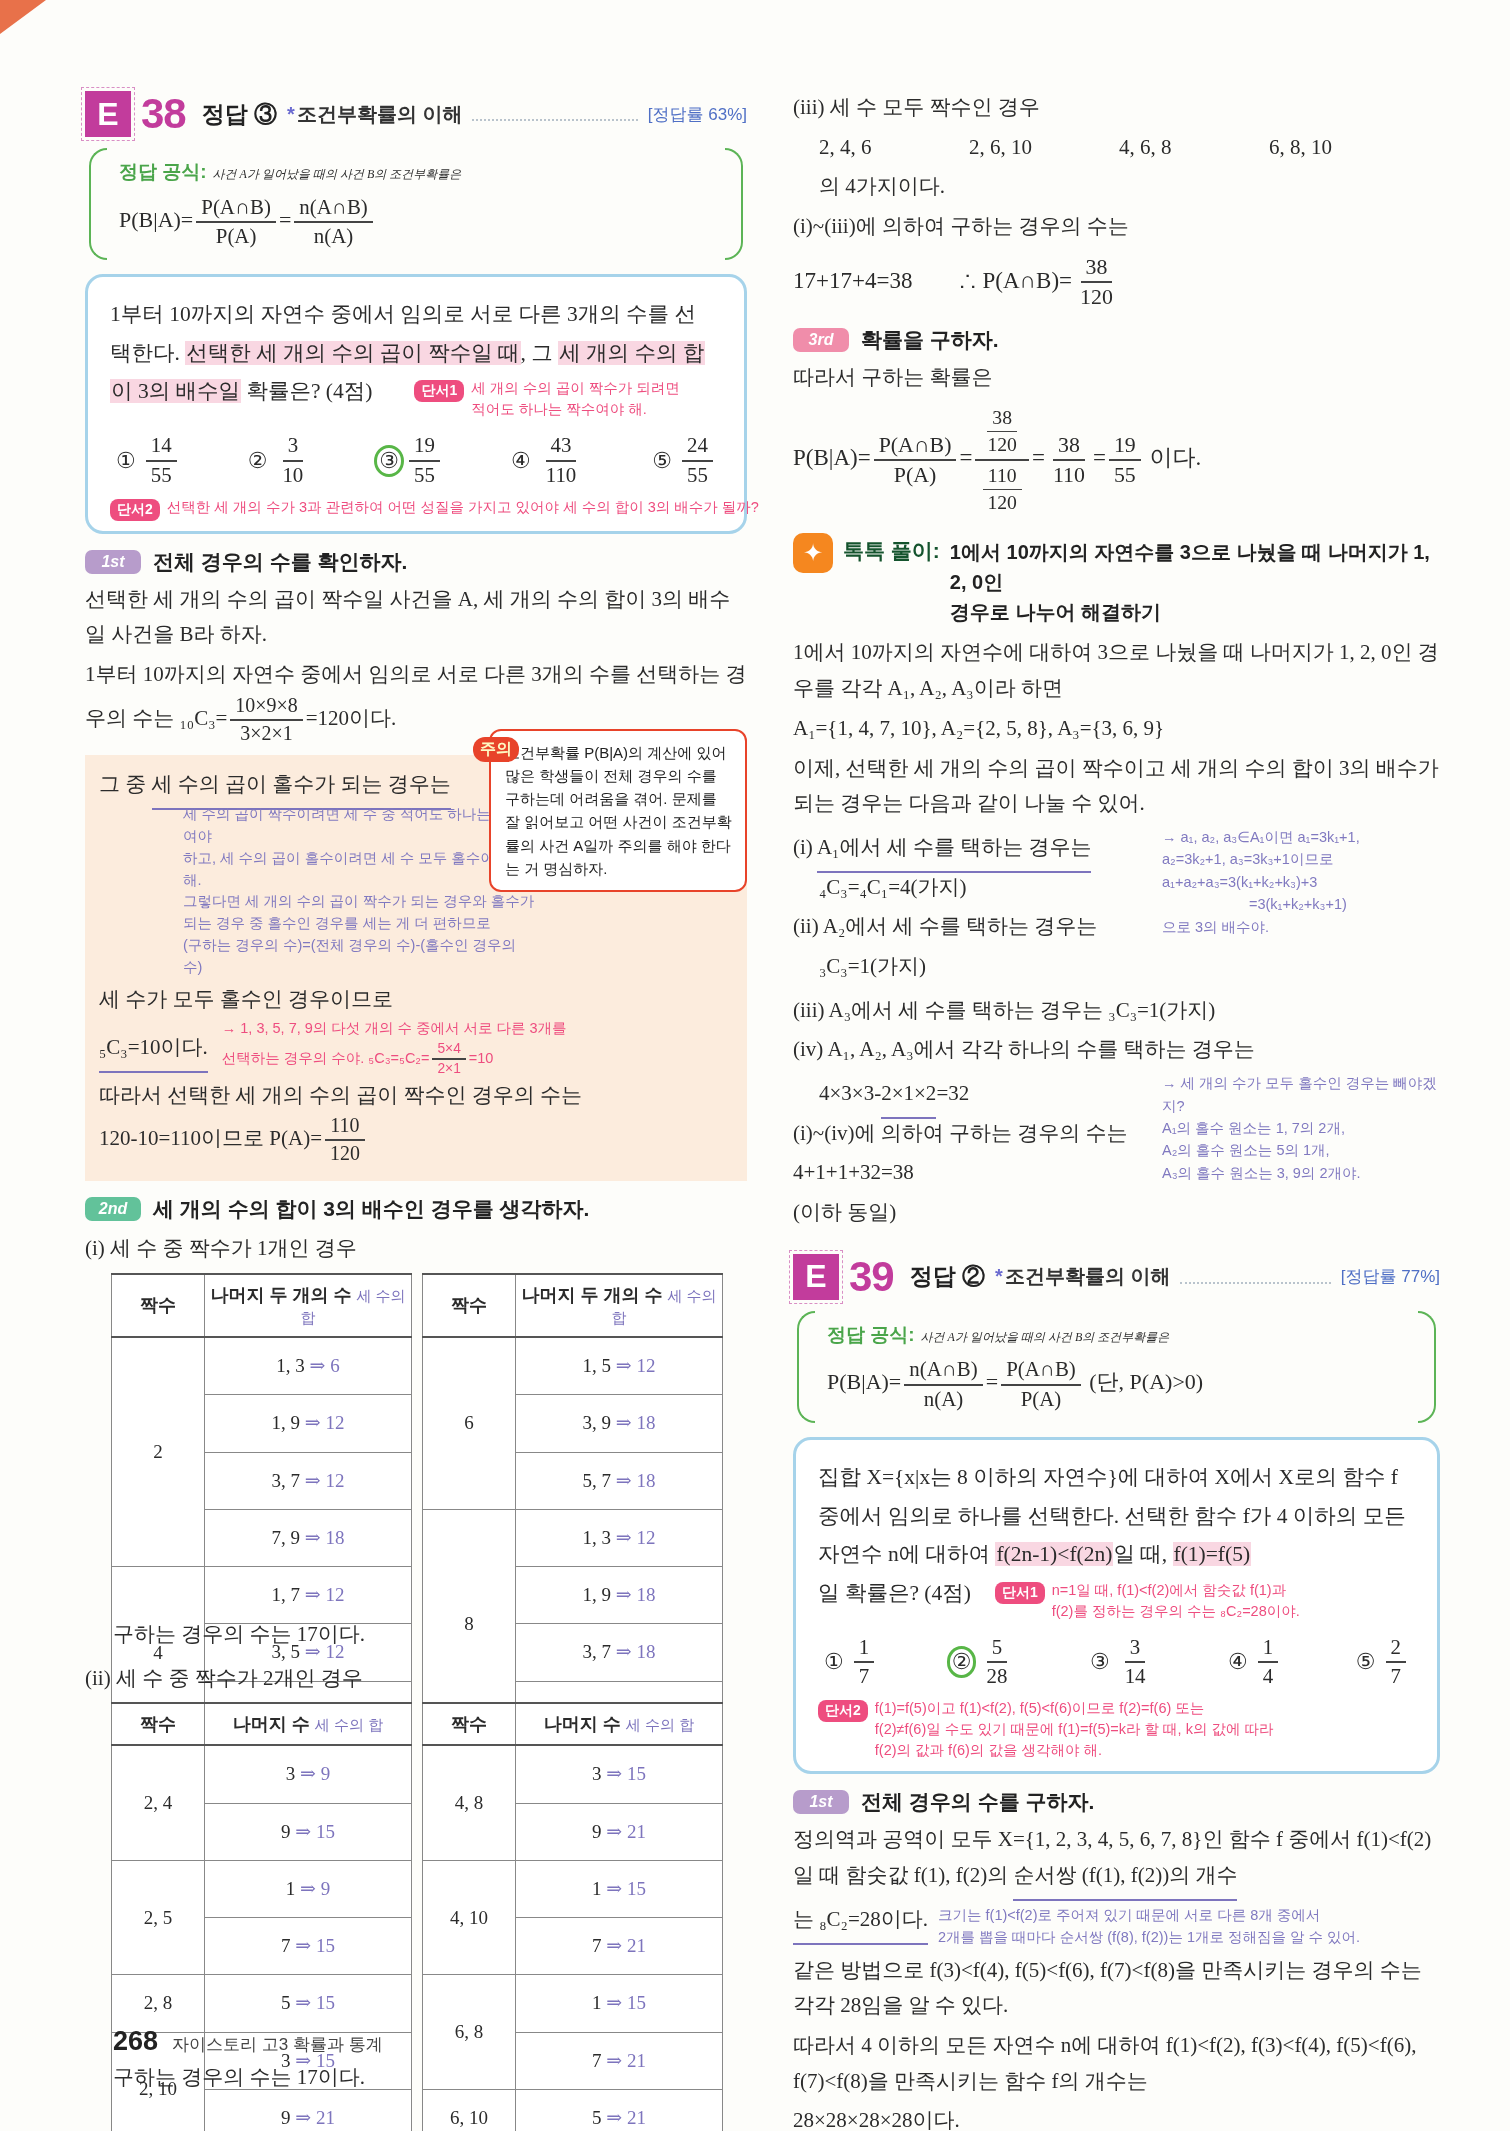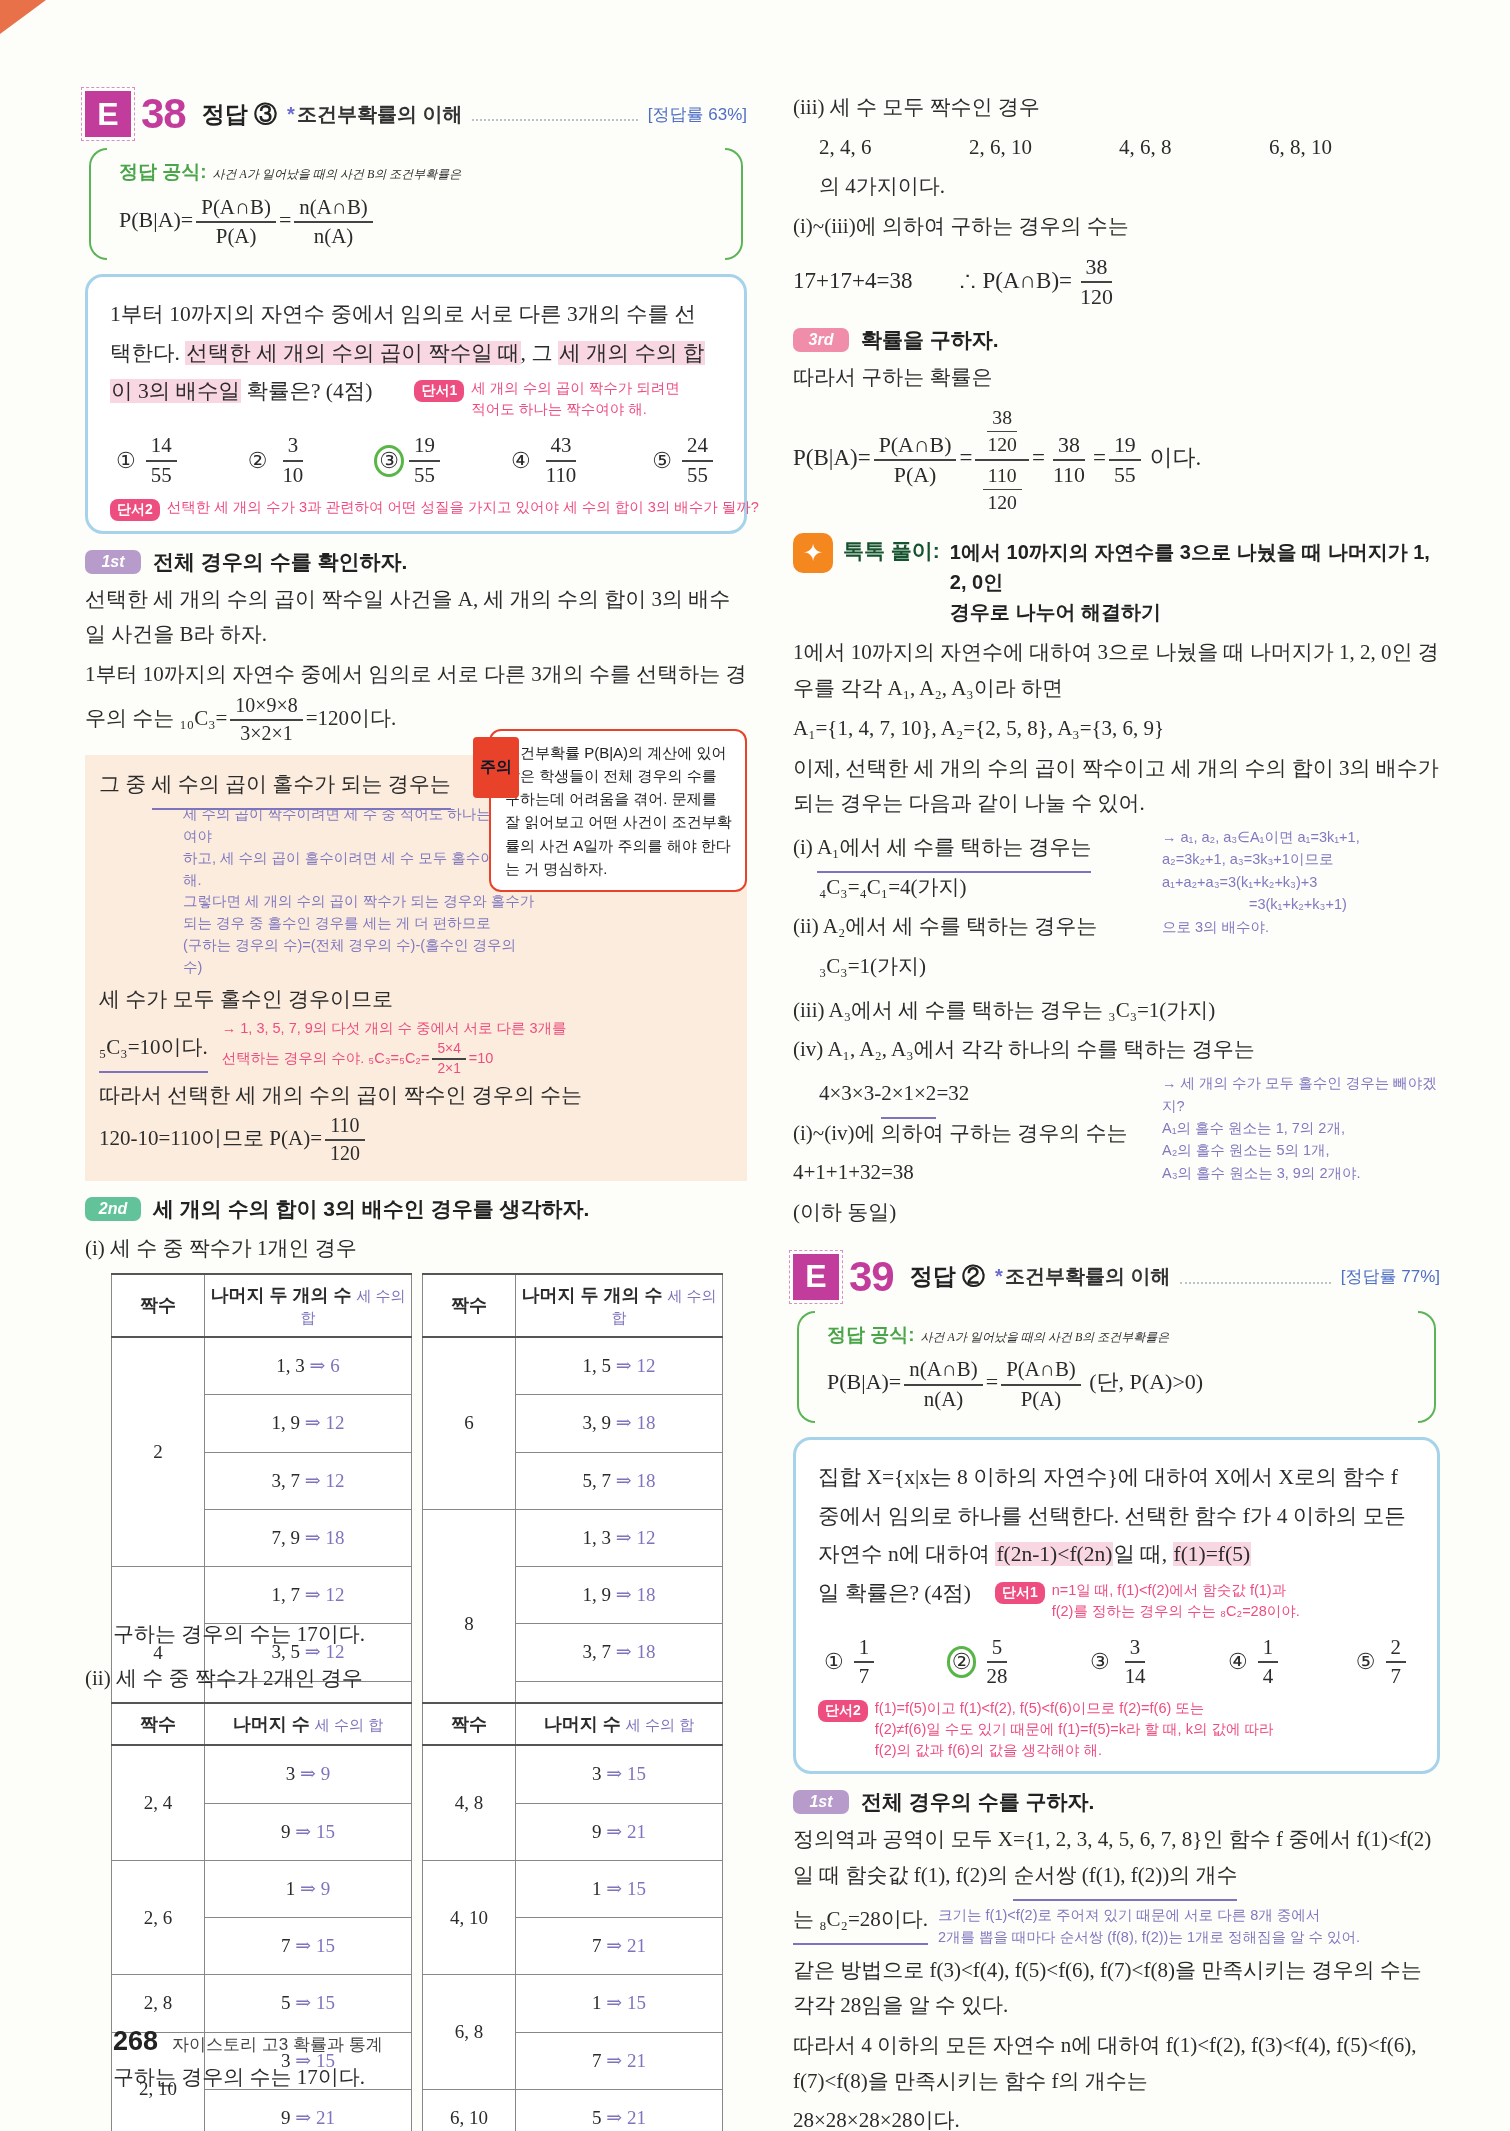--- a/index.html
+++ b/index.html
@@ -78,22 +78,22 @@
   
   .orange-wrap{position:relative;margin:8px 0;}
   .orange{background:#fcecdd;padding:12px 14px 14px;}
   .onote{color:#8079c0;font:14.5px "Liberation Sans",sans-serif;line-height:1.5;
     margin:2px 0 4px 84px;max-width:352px;}
   .c5row{display:flex;align-items:center;gap:14px;}
   .pinknote{color:#ee4d7f;font:14.5px "Liberation Sans",sans-serif;line-height:1.5;}
   .caution{position:absolute;right:0;top:-26px;width:228px;background:#fff;border:2.5px solid #e8432a;
     border-radius:12px;padding:10px 12px 10px 14px;font:15px "Liberation Sans",sans-serif;
     line-height:1.55;color:#222;z-index:3;}
-  .caution-badge{position:absolute;left:-18px;top:6px;background:#e8432a;color:#0f172a;
-    font:bold 16px "Liberation Sans",sans-serif;padding:20px 7px;border-radius:4px;}
+  .caution-badge{position:absolute;left:-18px;top:6px;background:#e8432a;color:#fef9c3;
+    font:bold 16px "Liberation Sans",sans-serif;padding:2px 7px;border-radius:12px;}
 
   
   .tables-row{display:flex;gap:10px;margin:6px 0 6px 26px;width:612px;}
   .tables-row table{flex:1;}
   .h1{height:338px;} .h2{height:352px;}
   table.tbl{border-collapse:collapse;table-layout:fixed;height:100%;font-size:19px;text-align:center;background:#fff;}
   .tbl th,.tbl td{border:1px solid #888;padding:12px 2px;}
   .tbl thead th{border-top:2px solid #555;border-bottom:2px solid #555;
     font:bold 18px "Liberation Sans",sans-serif;padding:8px 2px;}
   .tbl tbody tr:last-child td{border-bottom:2px solid #555;}
@@ -353,21 +353,21 @@
             </thead>
             <tbody>
               <tr>
                 <td rowspan="2">2, 4</td>
                 <td>3 <span class="pv">⇒ 9</span></td>
               </tr>
               <tr>
                 <td>9 <span class="pv">⇒ 15</span></td>
               </tr>
               <tr>
-                <td rowspan="2">2, 6</td>
+                <td rowspan="2">2, 5</td>
                 <td>1 <span class="pv">⇒ 9</span></td>
               </tr>
               <tr>
                 <td>7 <span class="pv">⇒ 15</span></td>
               </tr>
               <tr>
                 <td rowspan="1">2, 8</td>
                 <td>5 <span class="pv">⇒ 15</span></td>
               </tr>
               <tr>

